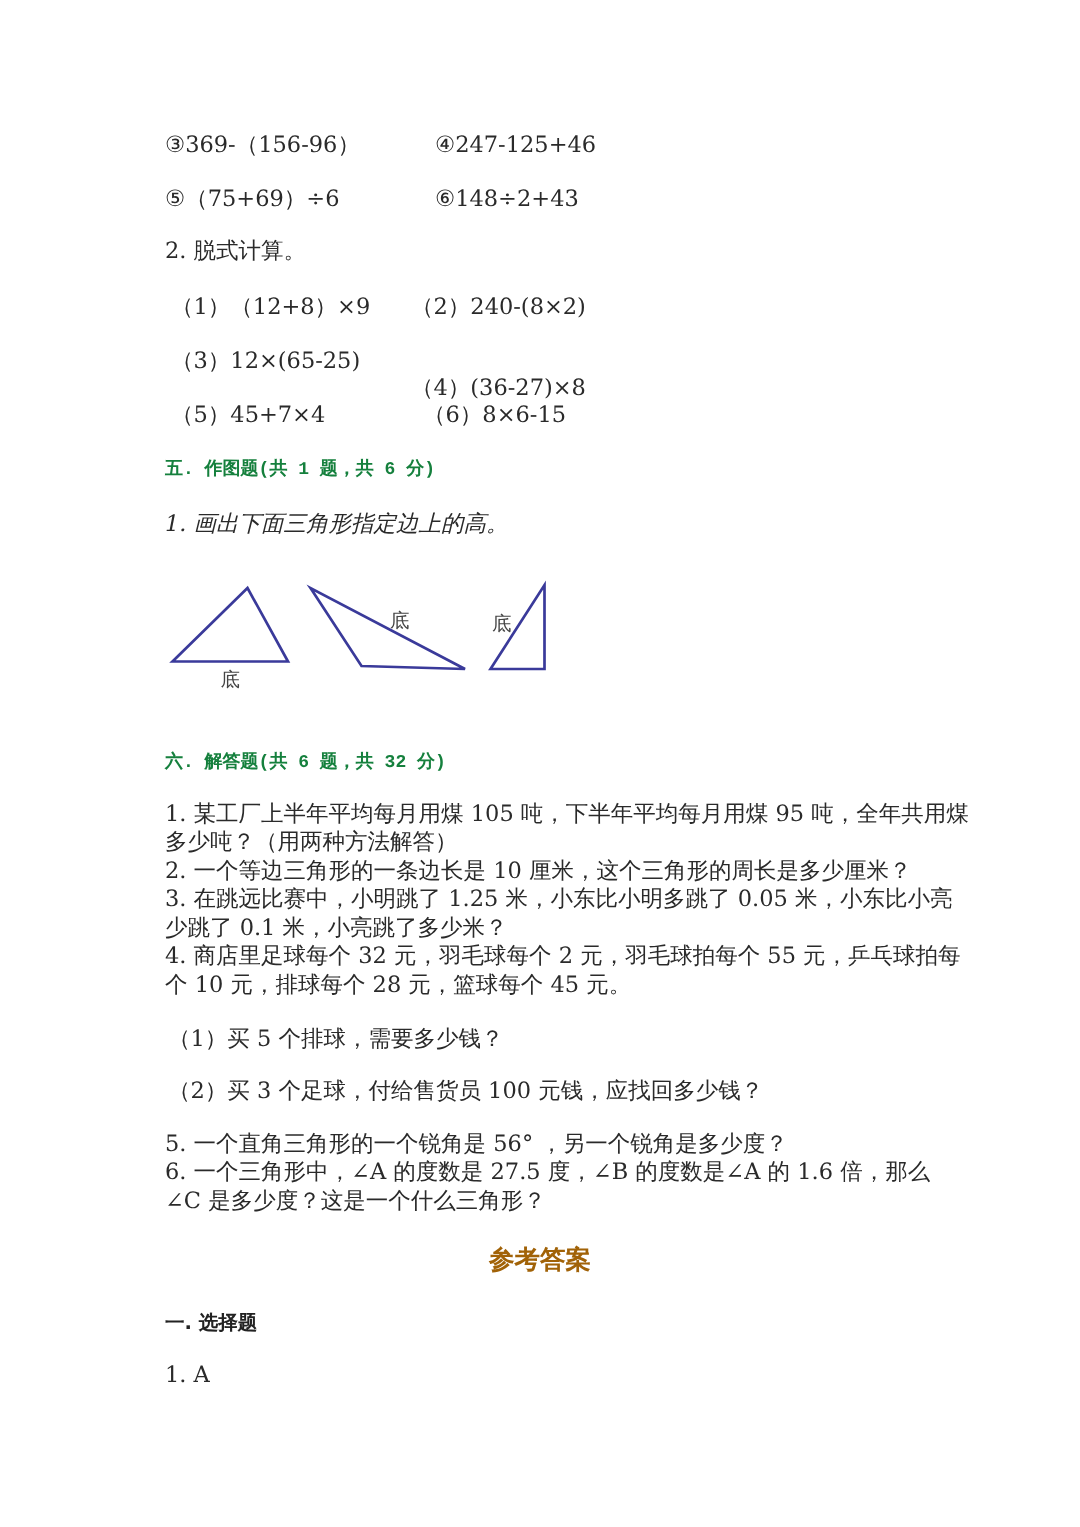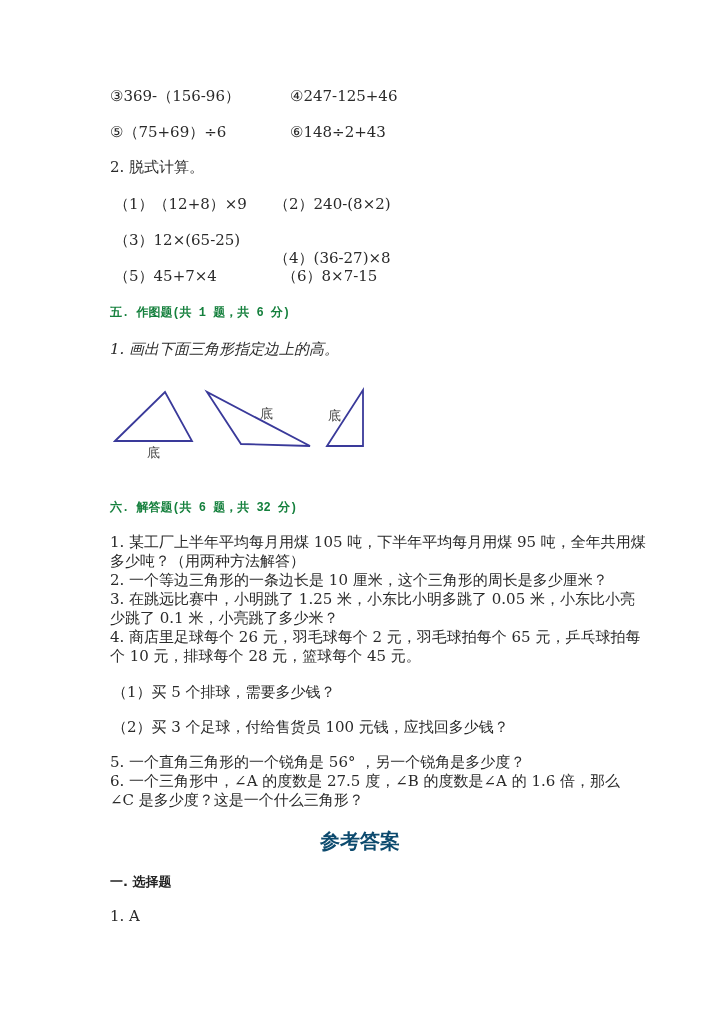--- a/index.html
+++ b/index.html
@@ -2,41 +2,41 @@
 <html><head>
 <meta charset="utf-8">
 <style>
   html, body { margin: 0; padding: 0; background: #ffffff; }
   body { width: 720px; height: 1018px; position: relative; overflow: hidden;
          font-family: "DejaVu Serif", "Liberation Serif", serif; color: #222; }
   .abs { position: absolute; white-space: nowrap; }
   .t { font-size: 15px; line-height: 18px; color: #2a2a2a; }
   .h { font-size: 12px; font-weight: bold; color: #15803d;
        font-family: Liberation Mono, monospace; }
-  .title { font-size: 20px; font-weight: bold; color: #0c4a6e;
+  .title { font-size: 17px; font-weight: bold; color: #a16207;
            font-family: "DejaVu Sans", "Liberation Sans", sans-serif; }
   .sub { font-size: 13px; font-weight: bold; color: #222;
          font-family: "DejaVu Sans", "Liberation Sans", sans-serif; }
   svg text { font-family: "DejaVu Serif", "Liberation Serif", serif; font-size: 13px; fill: #444; }
 </style>
 </head>
 <body>
 
 <div class="abs t" style="left:110px;top:87px;">③369-（156-96）</div>
 <div class="abs t" style="left:290px;top:87px;">④247-125+46</div>
 <div class="abs t" style="left:110px;top:123px;">⑤（75+69）÷6</div>
 <div class="abs t" style="left:290px;top:123px;">⑥148÷2+43</div>
 
 <div class="abs t" style="left:110px;top:158px;">2. 脱式计算。</div>
 <div class="abs t" style="left:114px;top:195px;">（1）（12+8）×9</div>
 <div class="abs t" style="left:274px;top:195px;">（2）240-(8×2)</div>
 <div class="abs t" style="left:114px;top:231px;">（3）12×(65-25)</div>
 <div class="abs t" style="left:274px;top:231px;margin-top:18px;">（4）(36-27)×8</div>
 <div class="abs t" style="left:114px;top:267px;">（5）45+7×4</div>
-<div class="abs t" style="left:282px;top:267px;">（6）8×7-15</div>
+<div class="abs t" style="left:282px;top:267px;">（6）8×6-15</div>
 
 <div class="abs h" style="left:110px;top:304px;">五. 作图题(共 1 题，共 6 分)</div>
 <div class="abs t" style="left:110px;top:340px;font-style:italic;">1. 画出下面三角形指定边上的高。</div>
 
 <svg class="abs" style="left:100px;top:380px;" width="300" height="90">
   <g>
     <polygon points="15,61 65,12 92,61" fill="none" stroke="#3a3a9a" stroke-width="1.8"></polygon>
     <text x="47" y="77">底</text>
   </g>
   <g>
@@ -48,21 +48,21 @@
     <text x="228" y="40">底</text>
   </g>
 </svg>
 
 <div class="abs h" style="left:110px;top:499px;">六. 解答题(共 6 题，共 32 分)</div>
 <div class="abs t" style="left:110px;top:533px;">1. 某工厂上半年平均每月用煤 105 吨，下半年平均每月用煤 95 吨，全年共用煤</div>
 <div class="abs t" style="left:110px;top:552px;">多少吨？（用两种方法解答）</div>
 <div class="abs t" style="left:110px;top:571px;">2. 一个等边三角形的一条边长是 10 厘米，这个三角形的周长是多少厘米？</div>
 <div class="abs t" style="left:110px;top:590px;">3. 在跳远比赛中，小明跳了 1.25 米，小东比小明多跳了 0.05 米，小东比小亮</div>
 <div class="abs t" style="left:110px;top:609px;">少跳了 0.1 米，小亮跳了多少米？</div>
-<div class="abs t" style="left:110px;top:628px;">4. 商店里足球每个 26 元，羽毛球每个 2 元，羽毛球拍每个 65 元，乒乓球拍每</div>
+<div class="abs t" style="left:110px;top:628px;">4. 商店里足球每个 32 元，羽毛球每个 2 元，羽毛球拍每个 55 元，乒乓球拍每</div>
 <div class="abs t" style="left:110px;top:647px;">个 10 元，排球每个 28 元，篮球每个 45 元。</div>
 
 <div class="abs t" style="left:112px;top:683px;">（1）买 5 个排球，需要多少钱？</div>
 <div class="abs t" style="left:112px;top:718px;">（2）买 3 个足球，付给售货员 100 元钱，应找回多少钱？</div>
 
 <div class="abs t" style="left:110px;top:753px;">5. 一个直角三角形的一个锐角是 56° ，另一个锐角是多少度？</div>
 <div class="abs t" style="left:110px;top:772px;">6. 一个三角形中，∠A 的度数是 27.5 度，∠B 的度数是∠A 的 1.6 倍，那么</div>
 <div class="abs t" style="left:110px;top:791px;">∠C 是多少度？这是一个什么三角形？</div>
 
 <div class="abs title" style="left:0;width:720px;text-align:center;top:828px;">参考答案</div>

